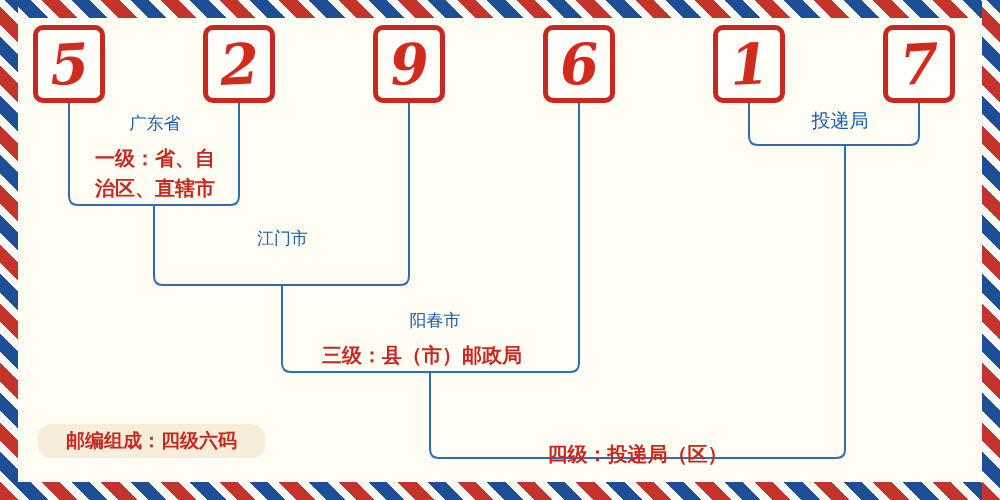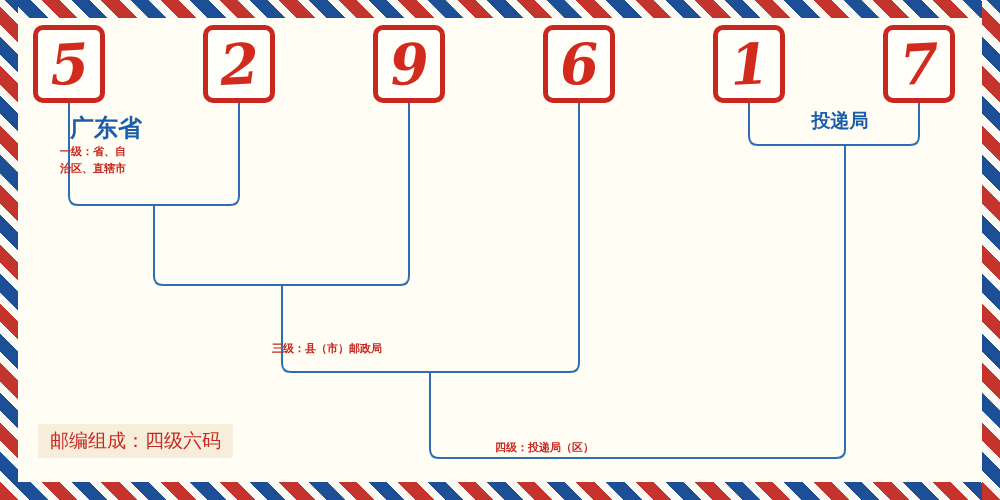--- a/index.html
+++ b/index.html
@@ -48,38 +48,38 @@
     display:flex;align-items:center;justify-content:center;
   }
   .digit{
     font-family:"DejaVu Serif","Liberation Serif",serif;
     font-style:italic;font-weight:bold;
     font-size:56px;line-height:1;
     color:var(--digit-red);
     transform:rotate(-3deg);
   }
   .level-name{
-    position:absolute;text-align:left;
-    color:var(--label-blue);font-weight:bold;font-size:24px;line-height:1.2;
+    position:absolute;text-align:center;
+    color:var(--label-blue);font-weight:normal;font-size:17px;line-height:1.2;
   }
   .level-name.navy{color:var(--label-navy);}
   .level-desc{
-    position:absolute;
-    color:var(--accent-red);font-weight:bold;font-size:11px;line-height:1.5;
+    position:absolute;text-align:center;
+    color:var(--accent-red);font-weight:bold;font-size:20px;line-height:1.5;
     white-space:pre-line;
   }
   .delivery-label{
     position:absolute;text-align:center;
-    color:var(--label-blue);font-weight:bold;font-size:19px;
+    color:var(--label-blue);font-weight:normal;font-size:19px;
   }
   .footer-note{
     position:absolute;left:38px;top:424px;
-    color:var(--accent-red);font-weight:normal;font-size:19px;
+    color:var(--accent-red);font-weight:bold;font-size:19px;
     background:var(--footer-bg);
-    padding:4px 12px;border-radius:2px;
+    padding:4px 28px;border-radius:13px;
   }
 </style>
 </head>
 <body>
 
 <div class="canvas">
 
   <div class="stripe stripe-top"></div>
   <div class="stripe stripe-bottom"></div>
   <div class="stripe stripe-left"></div>
@@ -109,21 +109,23 @@
     <span class="digit">1</span>
   </div>
   <div class="digit-box" style="left:883px">
     <span class="digit">7</span>
   </div>
 
   <div class="level-name" style="left:70px;width:170px;top:114px">广东省</div>
   <div class="level-desc" style="left:60px;width:190px;top:143px">一级：省、自
 治区、直辖市</div>
 
+  <div class="level-name" style="left:165px;width:235px;top:229px">江门市</div>
 
+  <div class="level-name" style="left:305px;width:260px;top:311px">阳春市</div>
   <div class="level-desc" style="left:272px;width:300px;top:340px">三级：县（市）邮政局</div>
 
   <div class="level-desc" style="left:495px;width:285px;top:439px">四级：投递局（区）</div>
 
   <div class="delivery-label" style="left:764px;width:152px;top:108px">投递局</div>
 
   <div class="footer-note">邮编组成：四级六码</div>
 
 </div>
 

